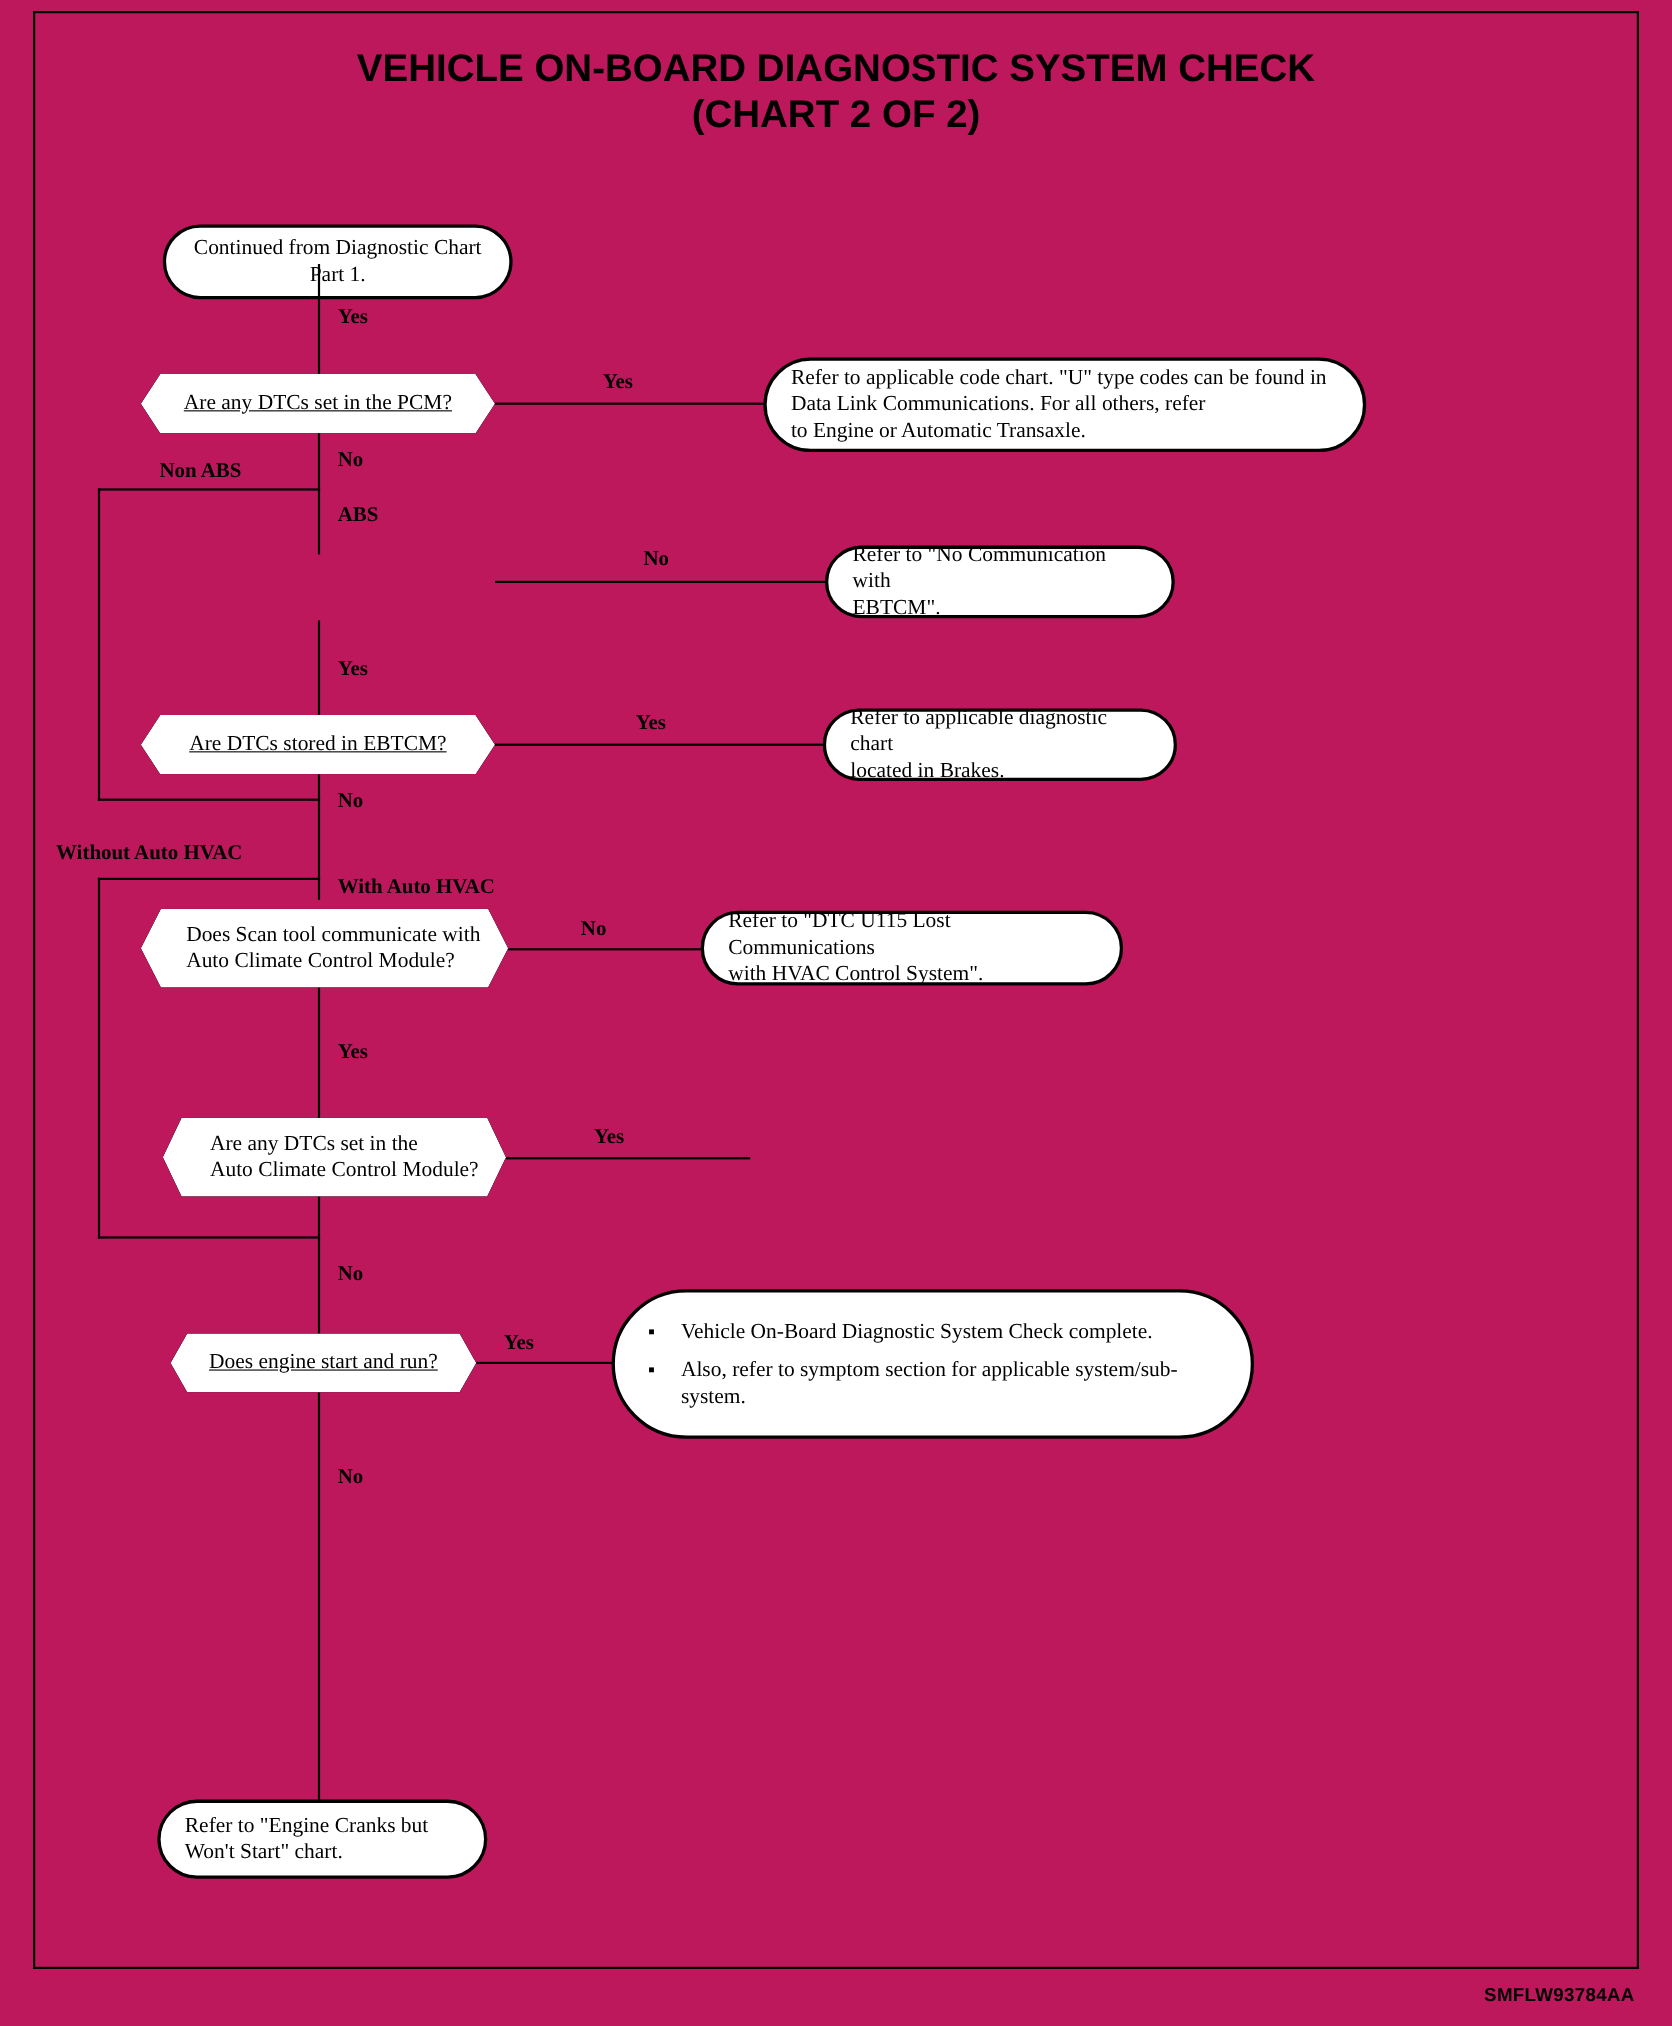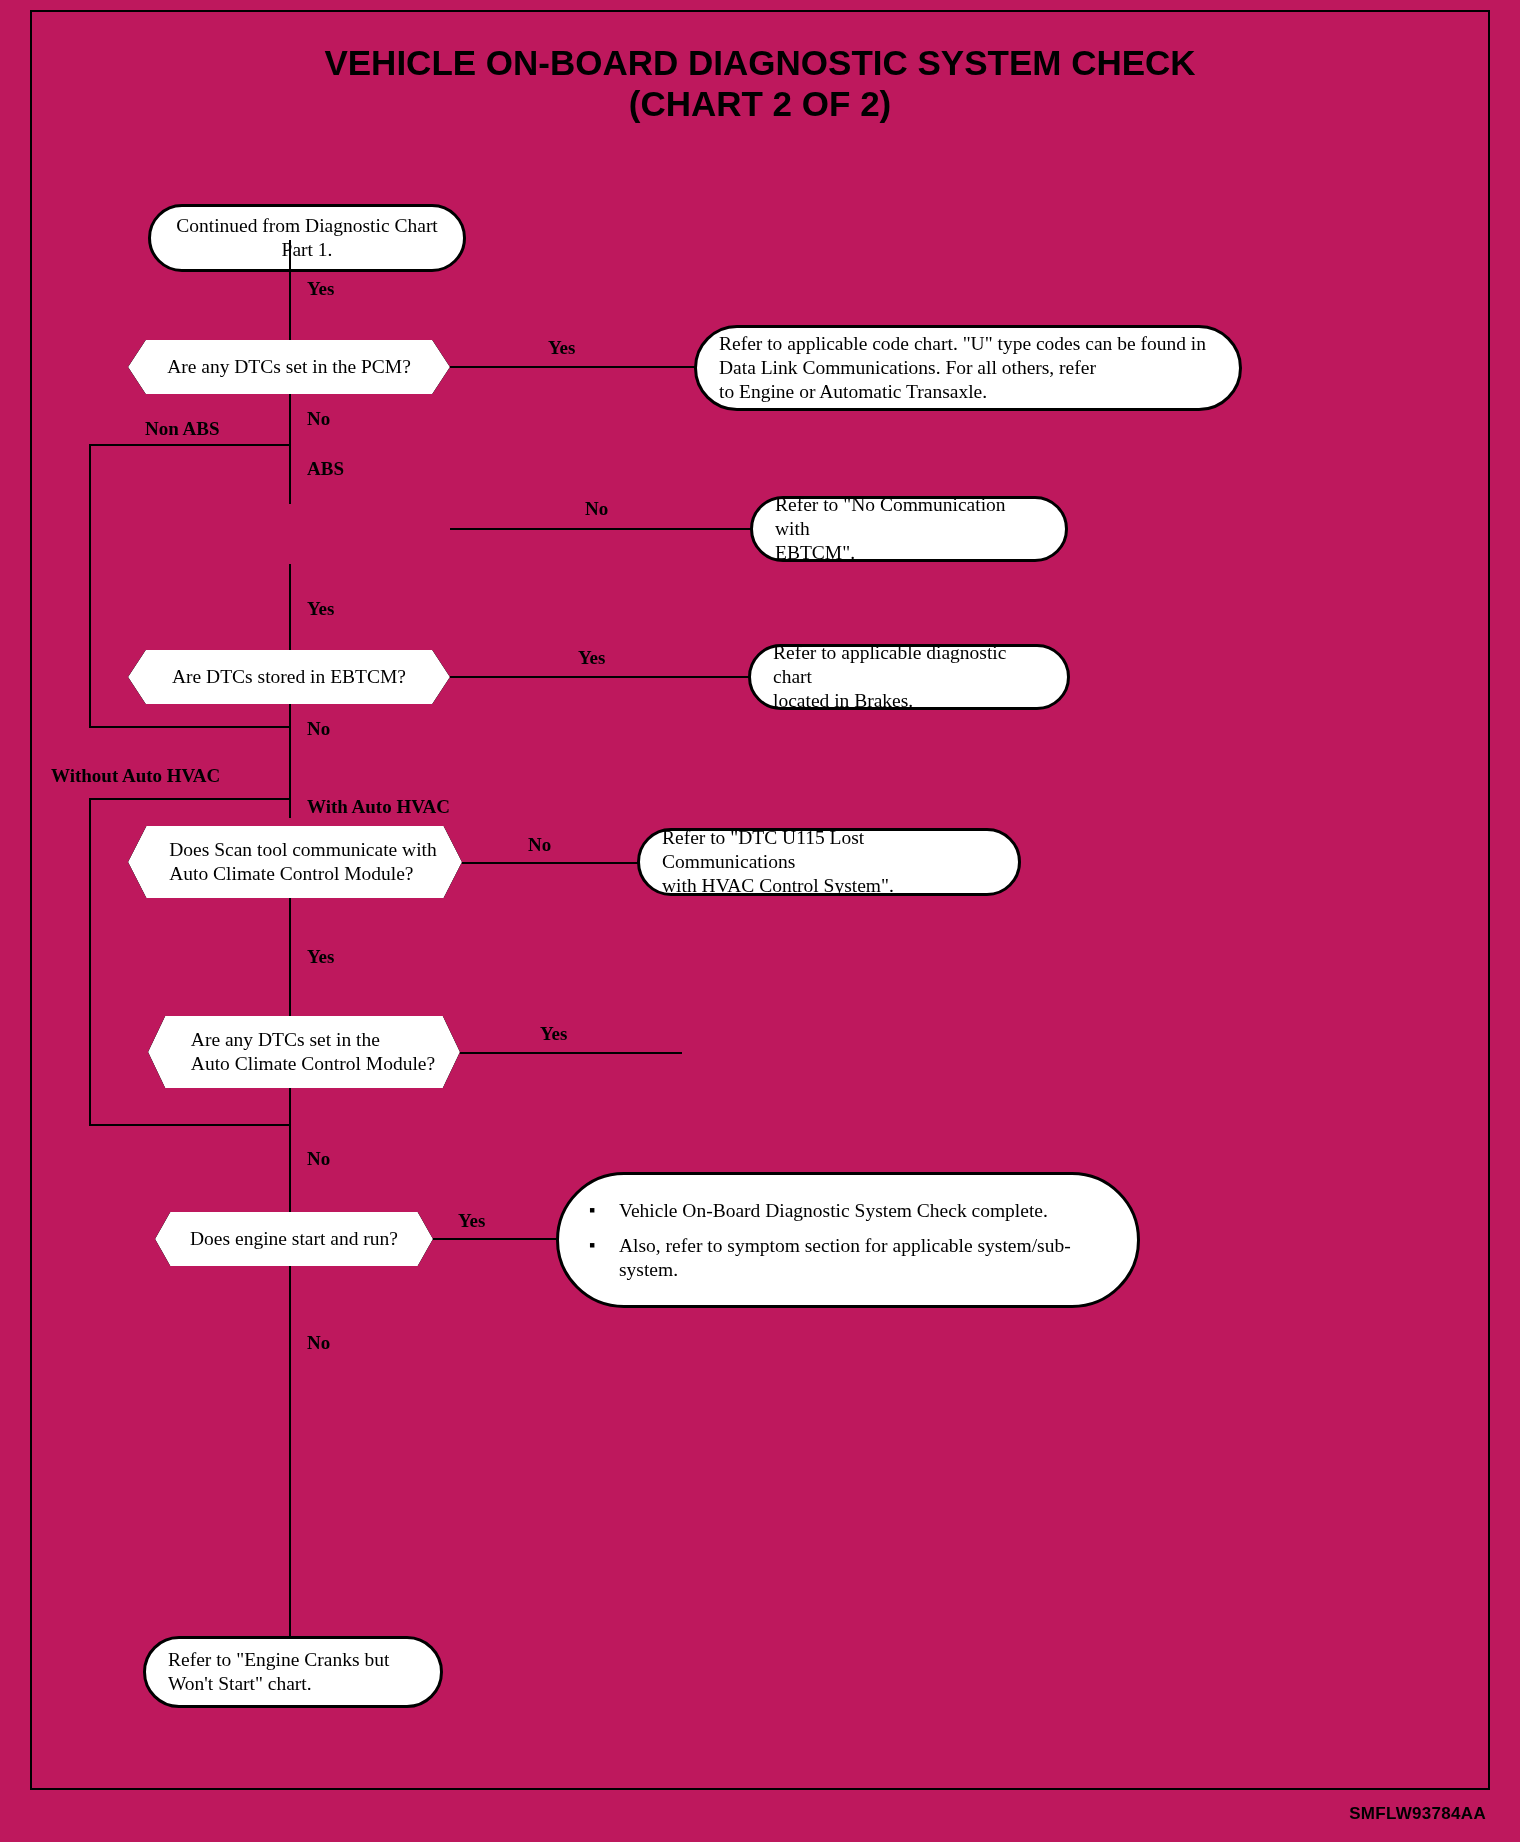--- a/index.html
+++ b/index.html
@@ -14,21 +14,21 @@
   .stadium .txt{padding:0 22px;font-size:19.5px;line-height:24px;width:100%;}
   .stadium.ctr .txt{text-align:center;}
   
   .hex{position:absolute;background:#000;box-sizing:border-box;
        clip-path:polygon(0% 50%,5.5% 0%,94.5% 0%,100% 50%,94.5% 100%,5.5% 100%);
        display:flex;align-items:center;justify-content:center;}
   .hex .inner{background:#fff;width:100%;height:100%;
        clip-path:polygon(0% 50%,5.5% 0%,94.5% 0%,100% 50%,94.5% 100%,5.5% 100%);
        display:flex;align-items:center;justify-content:center;}
   .hex .txt{font-size:19.5px;line-height:24px;text-align:left;padding:0 8px;}
-  .hex.ctr .txt{text-align:left;}
+  .hex.ctr .txt{text-align:left;text-decoration:underline;}
   
   .vline{position:absolute;width:0;border-left:2px solid #000;}
   .hline{position:absolute;height:0;border-top:2px solid #000;}
   
   .blabel{position:absolute;font-size:19px;font-weight:700;line-height:22px;white-space:nowrap;}
   
   .bullets{list-style:none;margin:0;padding:0 18px 0 26px;width:100%;}
   .bullets li{position:relative;padding-left:34px;font-size:19.5px;line-height:24px;margin:11px 0;}
   .bullets li:before{content:"\25AA";position:absolute;left:4px;top:-1px;font-size:18px;}
   .partno{position:absolute;right:34px;bottom:18px;font-family:"Liberation Sans",sans-serif;

